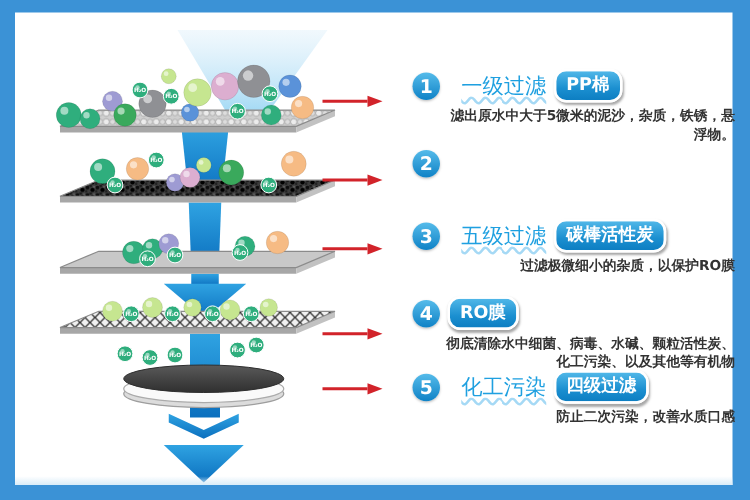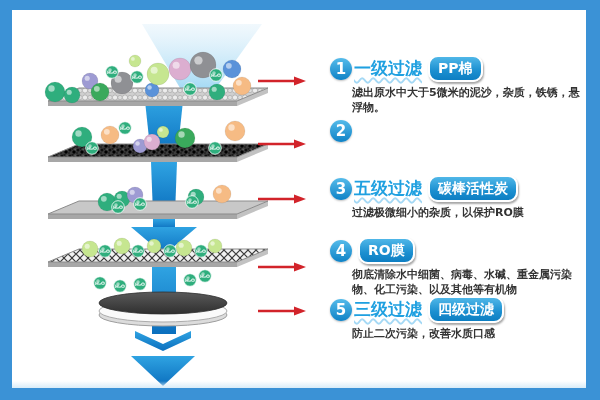--- a/index.html
+++ b/index.html
@@ -20,34 +20,34 @@
   svg{position:absolute;left:0;top:0;}
   .stage{position:absolute;left:318px;width:250px;}
   .stage-header{display:flex;align-items:center;}
   .num{
     flex:0 0 auto;width:22px;height:22px;border-radius:50%;
     background:linear-gradient(180deg,#55bbea,#0f82c6);
     color:#fff;font-weight:bold;font-size:15px;line-height:22px;
     text-align:center;box-shadow:0 1px 2px rgba(0,0,0,.25);
   }
   .stage-label{
-    margin-left:2px;font-size:17px;font-weight:700;color:#1fa0e0;
+    margin-left:17px;font-size:17px;font-weight:400;color:#1fa0e0;
     text-decoration:underline;text-decoration-style:wavy;
     text-decoration-color:#a5d9f5;text-decoration-thickness:2px;
     text-underline-offset:3px;white-space:nowrap;
   }
   .stage-badge{
     margin-left:6px;padding:0 8px;border-radius:10px;
     background:linear-gradient(180deg,#50b7e8 0%,#1b8fd0 60%,#0d7ec2 100%);
     border:2px solid #ffffff;box-shadow:1px 2px 2px rgba(0,0,0,.35);
     color:#fff;font-size:14px;font-weight:800;line-height:23px;white-space:nowrap;
   }
   .stage-desc{
     margin:4px 0 0 22px;width:236px;
-    font-size:11px;font-weight:700;color:#333333;line-height:1.35;
+    font-size:11px;font-weight:700;color:#333333;line-height:1.35;text-align:right;
   }
 </style>
 </head>
 <body>
 
 <div class="canvas">
 
   <svg id="diagram-svg" width="316" height="378" viewBox="0 0 316 378">
     <defs>
       <linearGradient id="funnelGrad" x1="0" y1="0" x2="0" y2="1">
@@ -277,25 +277,25 @@
       <span class="stage-badge">碳棒活性炭</span>
     </div>
     <div class="stage-desc">过滤极微细小的杂质，以保护RO膜</div>
   </div>
 
   <div class="stage" style="top:227px">
     <div class="stage-header">
       <span class="num">4</span>
       <span class="stage-badge">RO膜</span>
     </div>
-    <div class="stage-desc">彻底清除水中细菌、病毒、水碱、重金属污染物、化工污染、以及其他等有机物</div>
+    <div class="stage-desc">彻底清除水中细菌、病毒、水碱、颗粒活性炭、化工污染、以及其他等有机物</div>
   </div>
 
   <div class="stage" style="top:286px">
     <div class="stage-header">
       <span class="num">5</span>
-      <span class="stage-label">三级过滤</span>
+      <span class="stage-label">化工污染</span>
       <span class="stage-badge">四级过滤</span>
     </div>
     <div class="stage-desc">防止二次污染，改善水质口感</div>
   </div>
 
 </div>
 
 </body></html>

